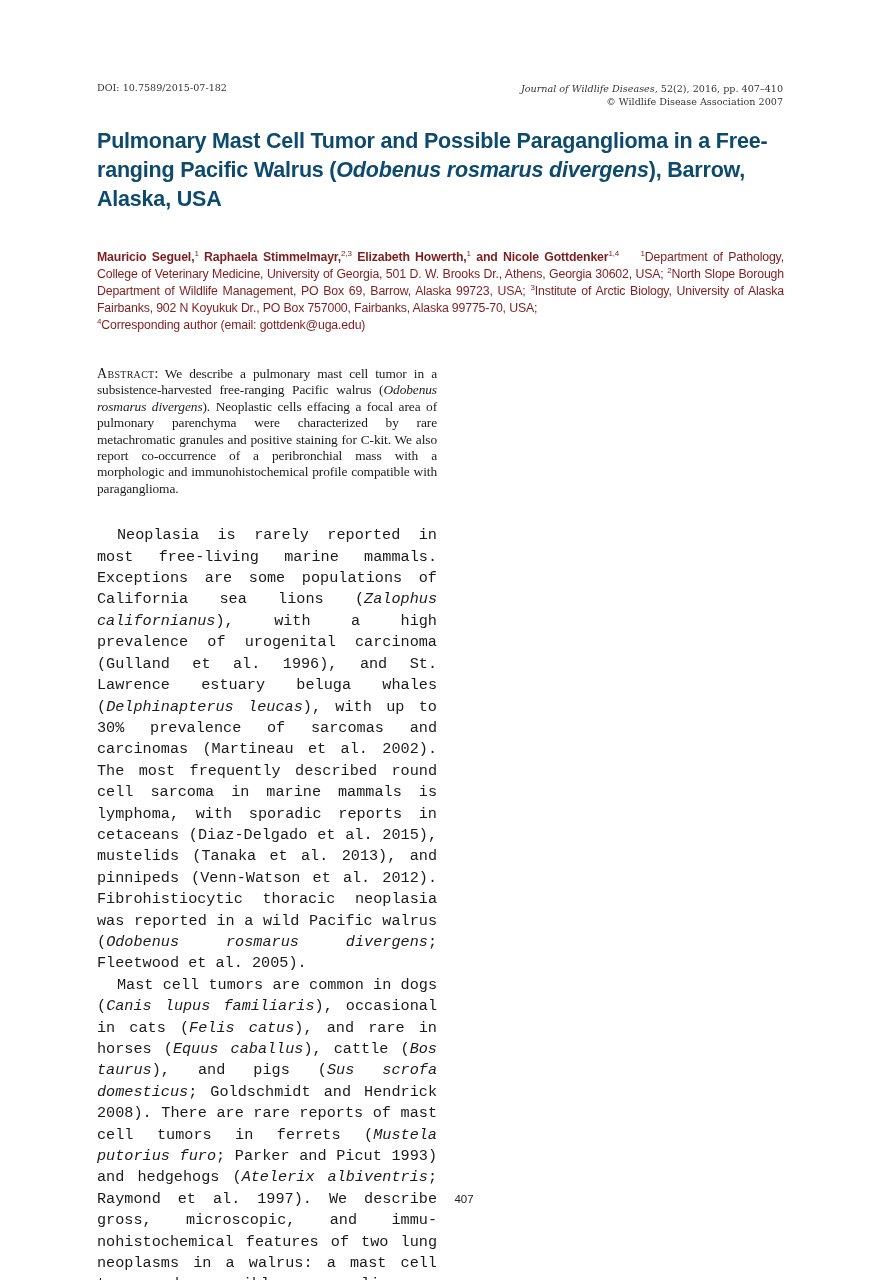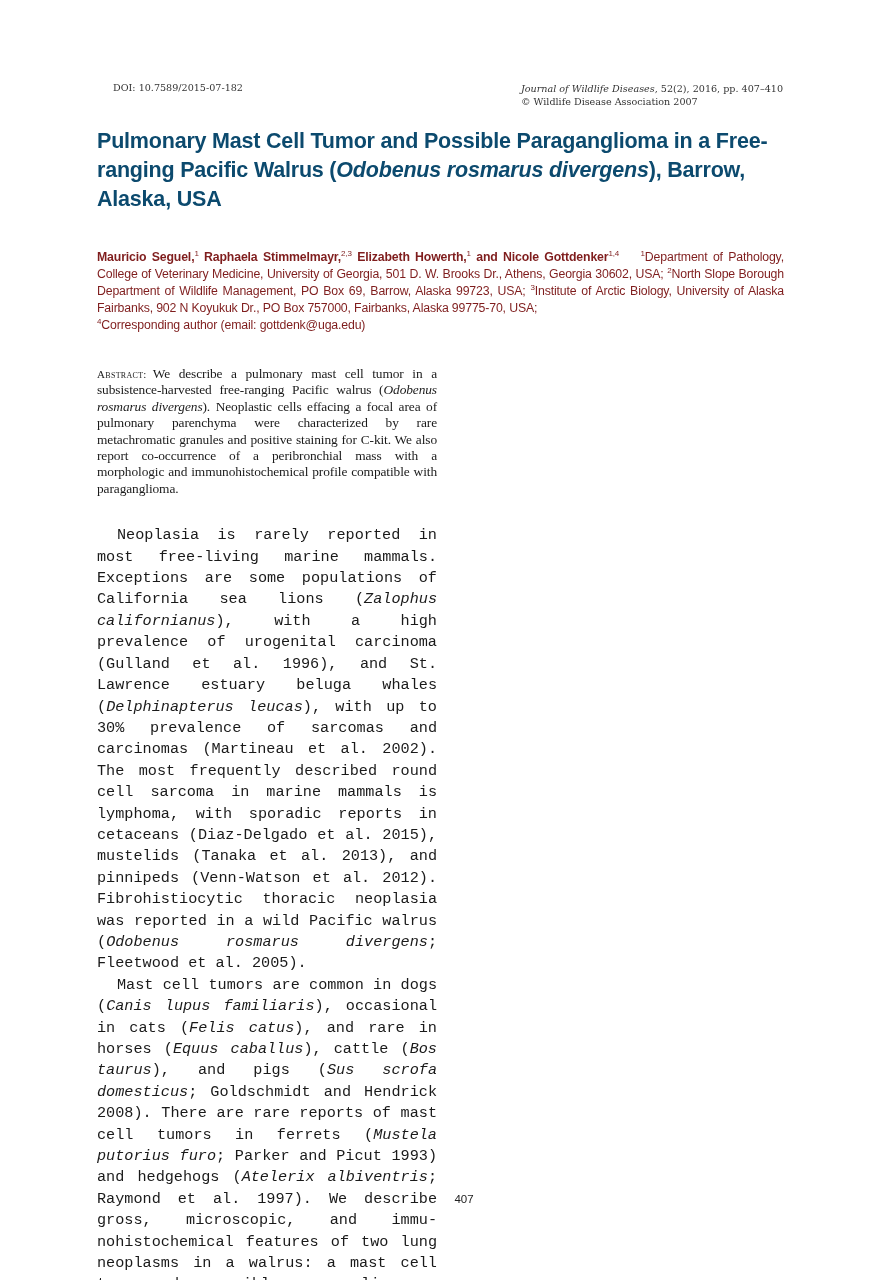--- a/index.html
+++ b/index.html
@@ -1,22 +1,22 @@
 <!DOCTYPE html>
 <html><head>
 <meta charset="utf-8">
 <style>
   html, body { margin: 0; padding: 0; background: #ffffff; }
   body { width: 880px; height: 1280px; position: relative; overflow: hidden; color: #1a1a1a; }
   .page { position: absolute; left: 0; top: 0; width: 880px; height: 1280px; }
 
   .running-head { position: absolute; top: 80px; left: 97px; right: 97px; height: 30px;
     font-family: "DejaVu Serif", serif; font-size: 9.6px; color: #333; }
-  .doi { position: absolute; left: 0; top: 2px; margin-left: 16px; }
-  .journal { position: absolute; right: 0; top: 2px; line-height: 13px; }
+  .doi { position: absolute; left: 0; top: 2px; }
+  .journal { position: absolute; right: 0; top: 2px; text-align: right; line-height: 13px; }
   .journal em { font-style: italic; }
 
   .title { position: absolute; top: 127px; left: 97px; width: 690px;
     font-family: "Liberation Sans", sans-serif; font-weight: bold; font-size: 21.5px; line-height: 29px;
     letter-spacing: -0.2px; color: #0c4a6e; margin: 0; }
   .title em { font-style: italic; }
 
   .authors { position: absolute; top: 249px; left: 97px; width: 687px;
     font-family: "Liberation Sans", sans-serif; font-size: 12.3px; line-height: 17px; color: #7f1d1d;
     text-align: justify; letter-spacing: -0.15px; }
@@ -25,21 +25,21 @@
 
   .col { position: absolute; top: 366px; width: 340px;
     font-family: "Liberation Serif", serif; font-size: 15.2px; line-height: 21.4px; color: #1a1a1a;
     text-align: justify; hyphens: manual; }
   .col-left { left: 97px; }
   .col p { margin: 0; }
   .col em { font-style: italic; }
   .indent { text-indent: 20px; font-family: Liberation Mono, monospace; }
 
   .abstract { font-size: 13.4px; line-height: 16.4px; margin-bottom: 28px !important; letter-spacing: -0.1px; }
-  .abstract-label { font-variant: small-caps; letter-spacing: 0.3px; font-size: 11px; margin-right: 6px; margin-top: 16px; }
+  .abstract-label { font-variant: small-caps; letter-spacing: 0.3px; font-size: 14px; margin-right: 6px; margin-top: 16px; }
 
   .page-number { position: absolute; top: 1193px; left: 0; width: 880px; text-align: center;
     font-family: "Liberation Sans", sans-serif; font-size: 11.5px; color: #222; padding-left: 24px; }
 </style>
 </head>
 <body>
 
 <div class="page">
 
   <div class="running-head">

